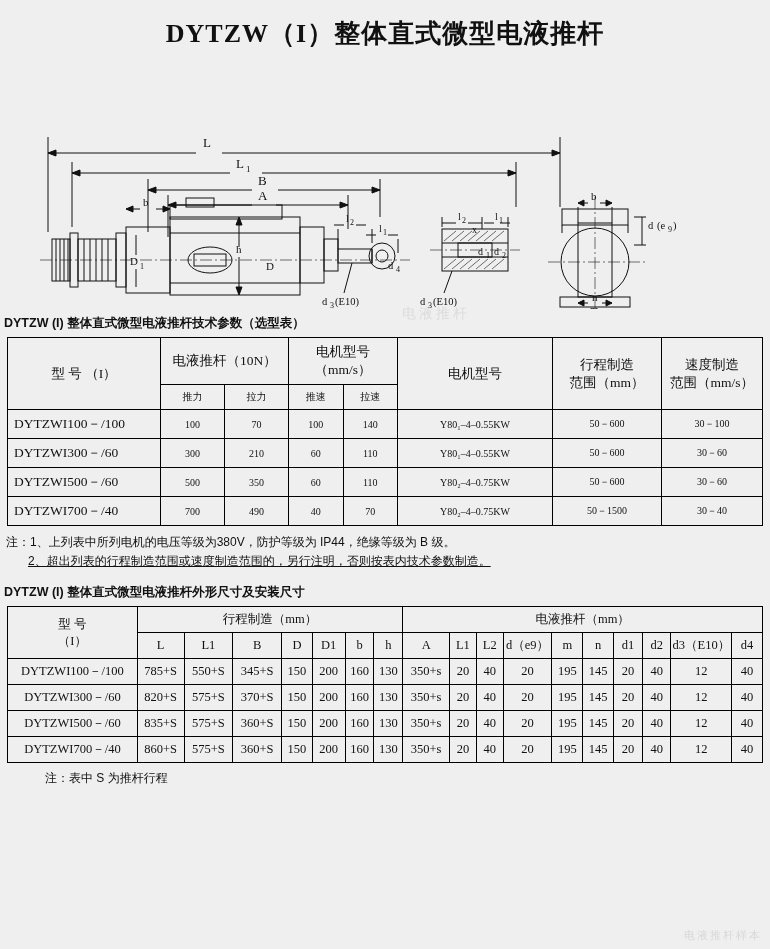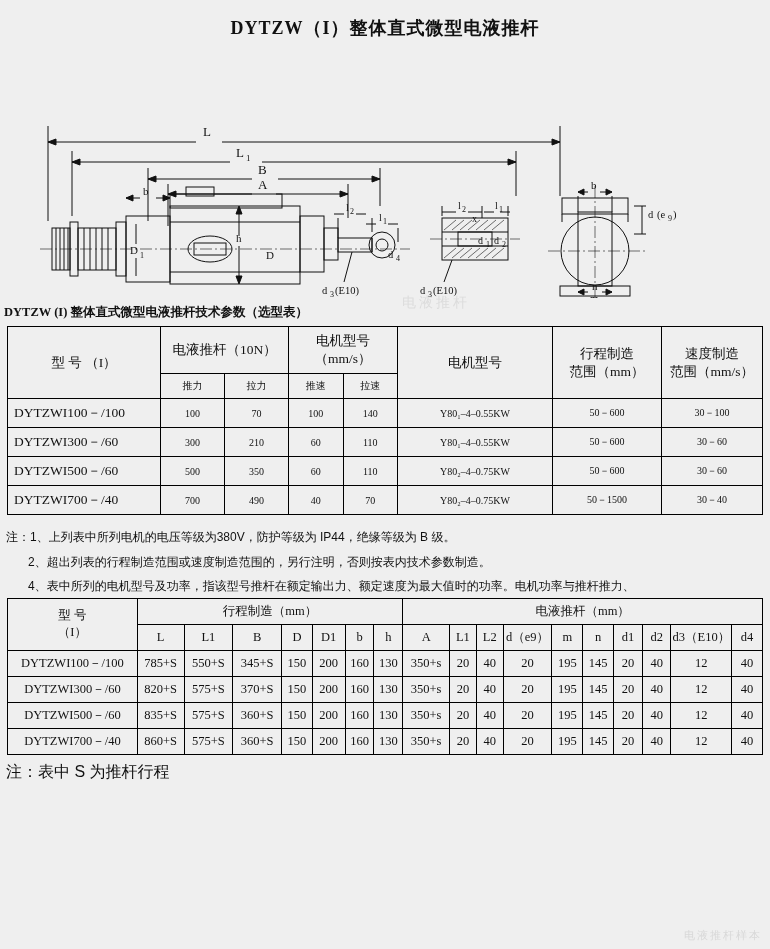--- a/index.html
+++ b/index.html
@@ -9,42 +9,42 @@
     font-family:"Liberation Serif", serif;
     color:#111;
     position:relative;
     overflow:hidden;
   }
   .page{position:relative;width:770px;height:949px;}
 
   
   .title{
     text-align:center;
-    font-size:18px;
+    font-size:26px;
     font-weight:bold;
     letter-spacing:1px;
     padding-top:16px;
     padding-bottom:6px;
     font-family:"Liberation Serif", serif;
   }
 
   
   .drawing{
     position:relative;
     width:770px;height:252px;
     background:#efefef;
   }
   .drawing svg{display:block;}
 
   
   .sec-head{
     font-size:12.5px;
     font-weight:bold;
     padding:6px 22px 5px 4px;
-    font-family:Liberation Serif, serif;
+    font-family:Liberation Sans, sans-serif;
   }
 
   
   table{
     border-collapse:collapse;
     width:756px;
     margin:0 auto;
     background:#efefef;
   }
   table td,table th{
@@ -60,27 +60,28 @@
   .t2 td,.t2 th{font-size:12.5px;padding:4px 1px;}
   .t2 .model{font-size:12.5px;}
 
   
   .notes{
     font-size:12px;
     line-height:1.55;
     padding:7px 10px 2px 6px;
     font-family:"Liberation Sans", sans-serif;
   }
-  .notes div{white-space:nowrap;margin-top:6px;}
-  .notes .ind{padding-left:22px;}
+  .notes div{white-space:nowrap;}
+  .notes .ind{padding-left:22px;text-decoration:underline;}
   .notes .ind2{padding-left:36px;}
   .note2{
-    font-size:16px;
+    font-size:12px;
     padding:7px 10px 0 6px;
     font-family:"Liberation Sans", sans-serif;
+    margin-left:39px;
   }
 
   
   .ghost{
     position:absolute;right:8px;bottom:6px;
     font-size:11px;color:#d8d8d8;
     letter-spacing:2px;
   }
   .ghost2{
     position:absolute;right:300px;top:248px;
@@ -356,23 +357,23 @@
       <td>Y80₂–4–0.75KW</td>
       <td>50－1500</td>
       <td>30－40</td>
     </tr>
   </tbody>
     </table>
 
   <div class="notes">
     <div>注：1、上列表中所列电机的电压等级为380V，防护等级为 IP44，绝缘等级为 B 级。</div>
     <div class="ind">2、超出列表的行程制造范围或速度制造范围的，另行注明，否则按表内技术参数制造。</div>
-    <div class="ind">4、表中所列的电机型号及功率，指该型号推杆在额定输出力、额定速度为最大值时的功率。电机功率与推杆推力、</div>
   </div>
 
+  <div class="sec-head" style="padding-top:12px">DYTZW (I) 整体直式微型电液推杆外形尺寸及安装尺寸</div>
 
   <table class="t2">
     <tbody>
         <tr>
       <td rowspan="2" style="width:128px">
         <div>型 号</div>
         <div>（I）</div>
       </td>
       <td colspan="7">行程制造（mm）</td>
       <td colspan="10">电液推杆（mm）</td>

